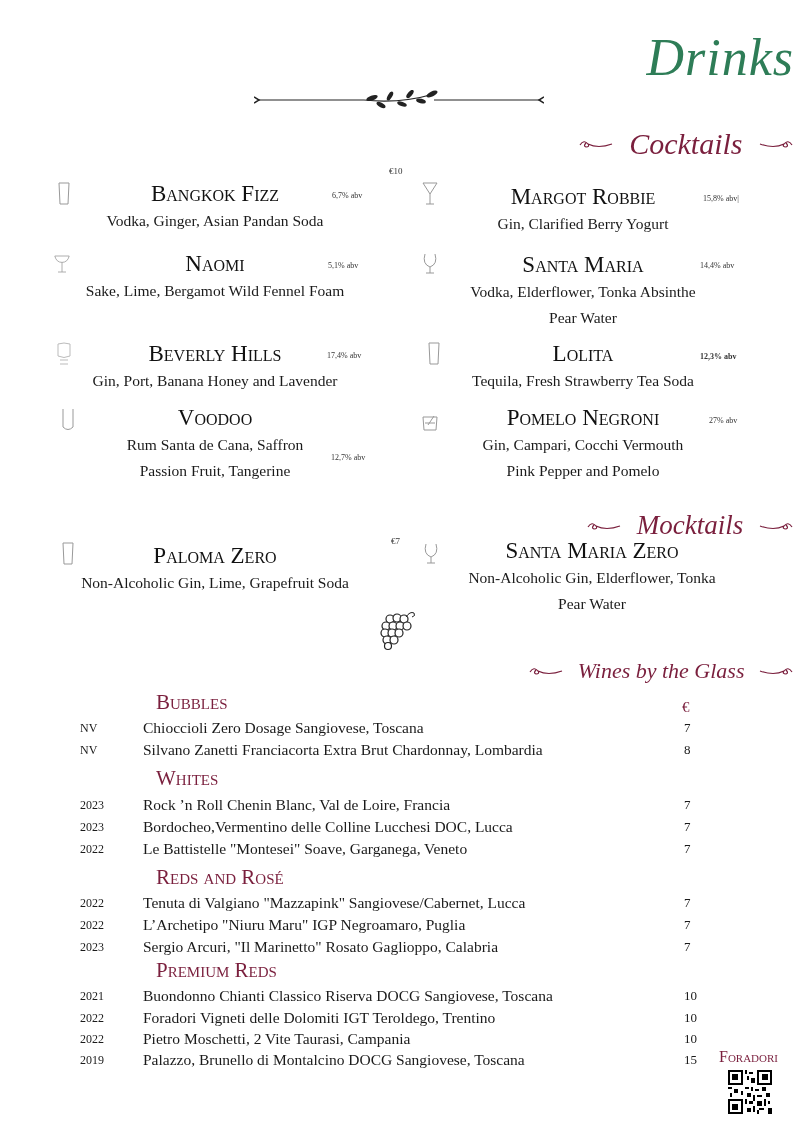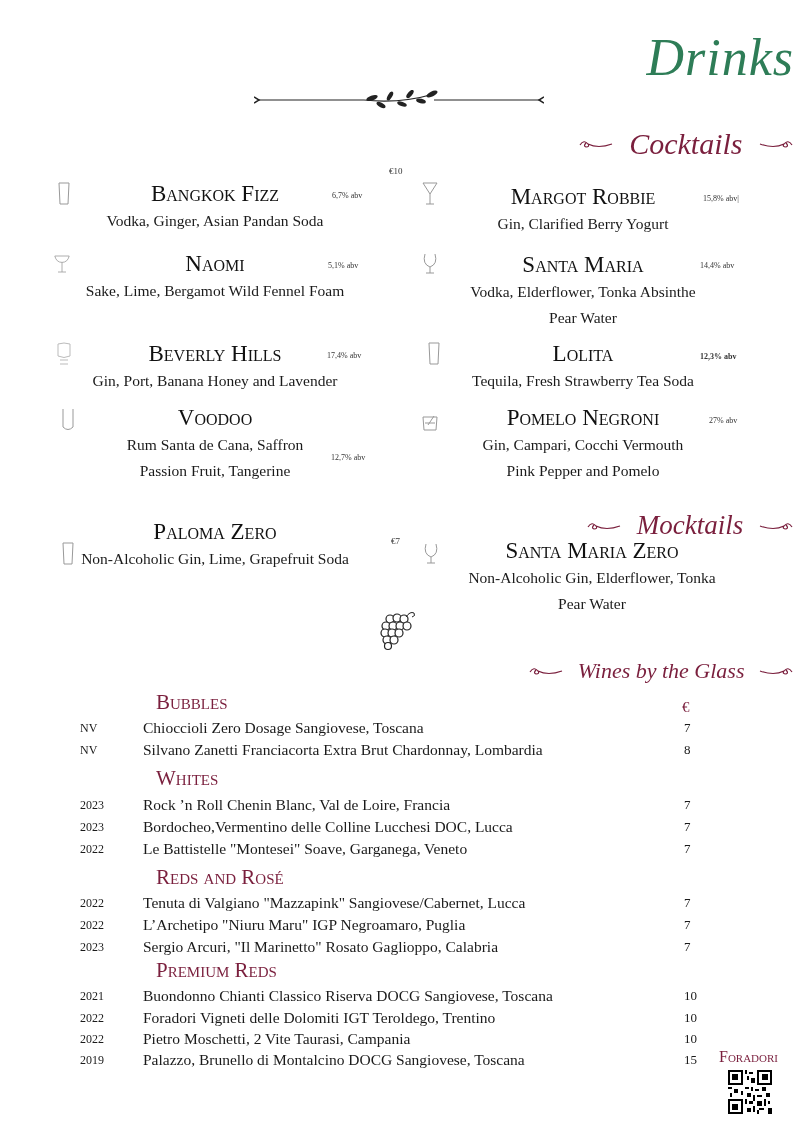--- a/index.html
+++ b/index.html
@@ -154,21 +154,21 @@
 </div>
 <div class="price-tag" style="left:391px; top:536px;">€7</div>
 
 <svg class="glass" style="left:60px; top:542px;" viewBox="0 0 16 24">
     <path d="M3 1 L13 1 L12 22 L4 22 Z" fill="none" stroke="#999" stroke-width="1"></path>
   </svg>
 <svg class="glass" style="left:423px; top:542px;" viewBox="0 0 16 24">
     <path d="M3 2 Q0 12 8 15 Q16 12 13 2 M8 15 L8 21 M4 21 L12 21" fill="none" stroke="#999" stroke-width="1"></path>
   </svg>
 
-<div class="drink" style="left:55px; width:320px; top:518px;">
+<div class="drink" style="left:55px; width:320px; top:542px;">
   <div class="name">Paloma Zero</div>
   <div class="desc">Non-Alcoholic Gin, Lime, Grapefruit Soda</div>
 </div>
 <div class="drink" style="left:432px; width:320px; top:537px;">
   <div class="name">Santa Maria Zero</div>
   <div class="desc">Non-Alcoholic Gin, Elderflower, Tonka</div>
   <div class="desc">Pear Water</div>
 </div>
 
 <svg class="grapes" viewBox="0 0 44 44">

